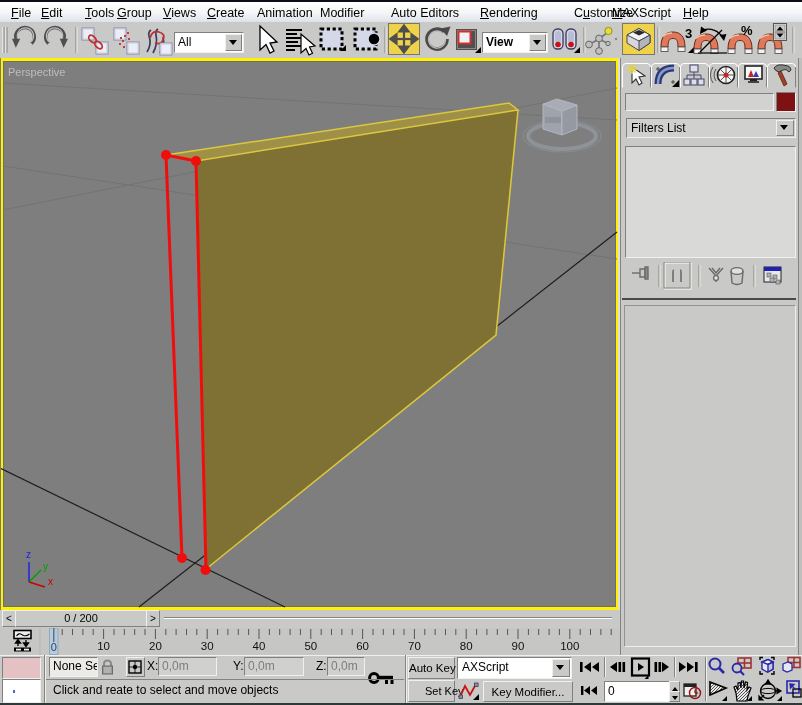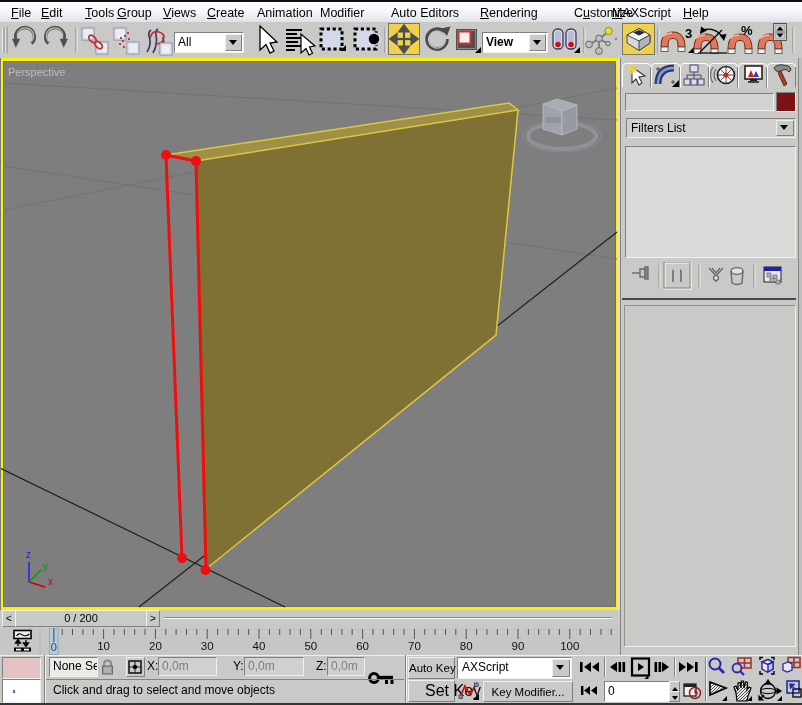--- a/index.html
+++ b/index.html
@@ -537,29 +537,29 @@
   </div>
 
   <svg class="abs" style="left:368px;top:16px;" width="27" height="14" viewBox="0 0 27 14">
     <circle cx="6" cy="7" r="4.4" fill="none" stroke="#000" stroke-width="3"></circle>
     <line x1="10" y1="6.5" x2="25" y2="6.5" stroke="#000" stroke-width="3.4"></line>
     <rect x="17" y="8" width="3" height="5" fill="#000"></rect>
     <rect x="22.5" y="8" width="3" height="5" fill="#000"></rect>
   </svg>
 
   <div class="abs" style="left:46px;top:24px;width:358px;height:23px;border-top:1px solid #85837F;">
-    <span class="abs" style="left:7px;top:3px;font-size:12px;white-space:nowrap;">Click and drag to select and move objects</span>
+    <span class="abs" style="left:7px;top:3px;font-size:12px;white-space:nowrap;">Click and reate to select and move objects</span>
   </div>
 
   <div class="abs" style="left:405px;top:0px;width:1px;height:48px;background:#85837F;"></div>
   <div class="abs" style="left:406px;top:0px;width:1px;height:48px;background:#F0F0EE;"></div>
   <div class="abs raised" style="left:408px;top:2px;width:45px;height:20px;background:#C9C9C7;text-align:center;">
     <span style="font-size:11.5px;line-height:20px;white-space:nowrap;">Auto Key</span></div>
   <div class="abs raised" style="left:408px;top:25px;width:45px;height:20px;background:#C9C9C7;text-align:center;">
-    <span style="font-size:16px;line-height:20px;white-space:nowrap;margin-left:16px;">Set Key</span></div>
+    <span style="font-size:11px;line-height:20px;white-space:nowrap;margin-left:16px;">Set Key</span></div>
   <div class="abs sunken" style="left:457px;top:2px;width:113px;height:20px;background:#fff;">
     <span class="abs" style="left:4px;top:2px;font-size:12px;">AXScript</span>
     <div class="abs raised" style="right:1px;top:1px;width:16px;height:16px;background:#C9C9C7;">
       <div class="abs" style="left:3px;top:5px;width:0;height:0;border:4px solid transparent;border-top:5px solid #000;"></div>
     </div>
   </div>
   <svg class="abs" style="left:458px;top:26px;" width="22" height="20" viewBox="0 0 22 20">
     <path d="M 2,16 L 7,5 L 12,14 L 18,3" fill="none" stroke="#cc1111" stroke-width="1.8"></path>
     <rect x="1" y="14" width="3.6" height="3.6" fill="#8888c8" stroke="#333" stroke-width="0.7"></rect>
     <rect x="16.5" y="2" width="3.6" height="3.6" fill="#8888c8" stroke="#333" stroke-width="0.7"></rect>

